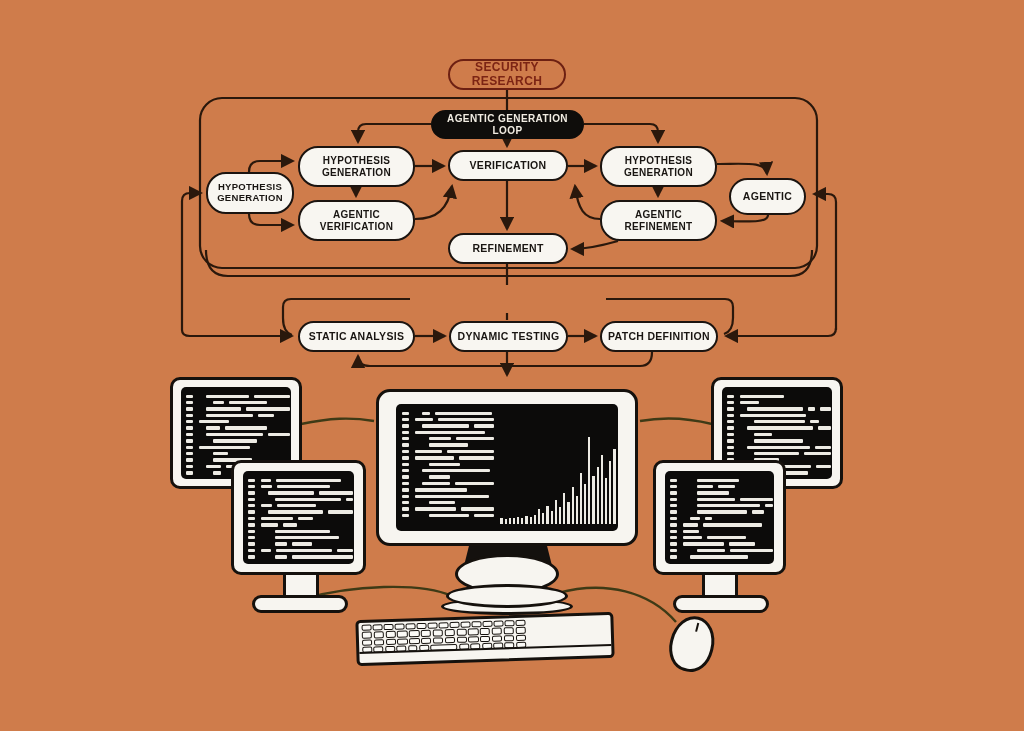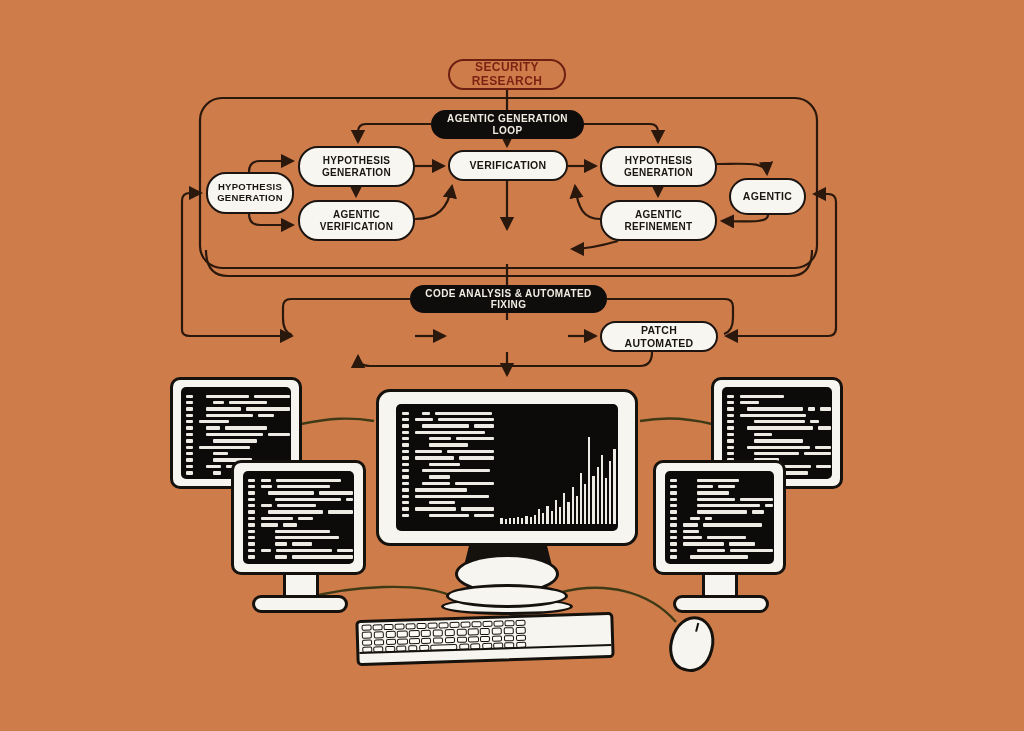--- a/index.html
+++ b/index.html
@@ -123,32 +123,34 @@
   <div class="node pill" style="left:431px;top:110px;width:153px;height:29px;border-radius:15px;">AGENTIC GENERATION LOOP</div>
 
   <div class="node two-line small" style="left:206px;top:172px;width:88px;height:42px;">HYPOTHESIS GENERATION</div>
 
   <div class="node two-line" style="left:298px;top:146px;width:117px;height:41px;">HYPOTHESIS GENERATION</div>
 
   <div class="node two-line" style="left:298px;top:200px;width:117px;height:41px;">AGENTIC VERIFICATION</div>
 
   <div class="node" style="left:448px;top:150px;width:120px;height:31px;">VERIFICATION</div>
 
+  <div class="node" style="left:448px;top:233px;width:120px;height:31px;">REFINEMENT</div>
 
   <div class="node two-line" style="left:600px;top:146px;width:117px;height:41px;">HYPOTHESIS GENERATION</div>
 
   <div class="node two-line" style="left:600px;top:200px;width:117px;height:41px;">AGENTIC REFINEMENT</div>
 
   <div class="node" style="left:729px;top:178px;width:77px;height:37px;">AGENTIC</div>
 
-  <div class="node pill" style="left:410px;top:285px;width:197px;height:28px;border-radius:14px;">CODE ANALYSIS &amp; AUTOMATED FIXING</div>
-
-
-
-  <div class="node" style="left:600px;top:321px;width:118px;height:31px;">PATCH AUTOMATED</div>
+
+  <div class="node" style="left:298px;top:321px;width:117px;height:31px;">STATIC ANALYSIS</div>
+
+  <div class="node" style="left:449px;top:321px;width:119px;height:31px;">DYNAMIC TESTING</div>
+
+  <div class="node" style="left:600px;top:321px;width:118px;height:31px;">PATCH DEFINITION</div>
 
   <div class="monitor" style="left:170px;top:377px;width:132px;height:112px;z-index:2;">
     <div class="screen code-screen" style="left:8px;top:7px;right:8px;bottom:7px;">
         <div class="code-row" style="height: 6.4px;">
           <span class="gutter" style="width: 7px; height: 3.4px; margin-right: 6px;"></span>
           <span class="seg" style="width: 42.7912px; height: 3.4px; margin-left: 7px;"></span>
           <span class="seg" style="width: 36.2088px; height: 3.4px; margin-left: 5px;"></span>
         </div>
         <div class="code-row" style="height: 6.4px;">
           <span class="gutter" style="width: 7px; height: 3.4px; margin-right: 6px;"></span>

